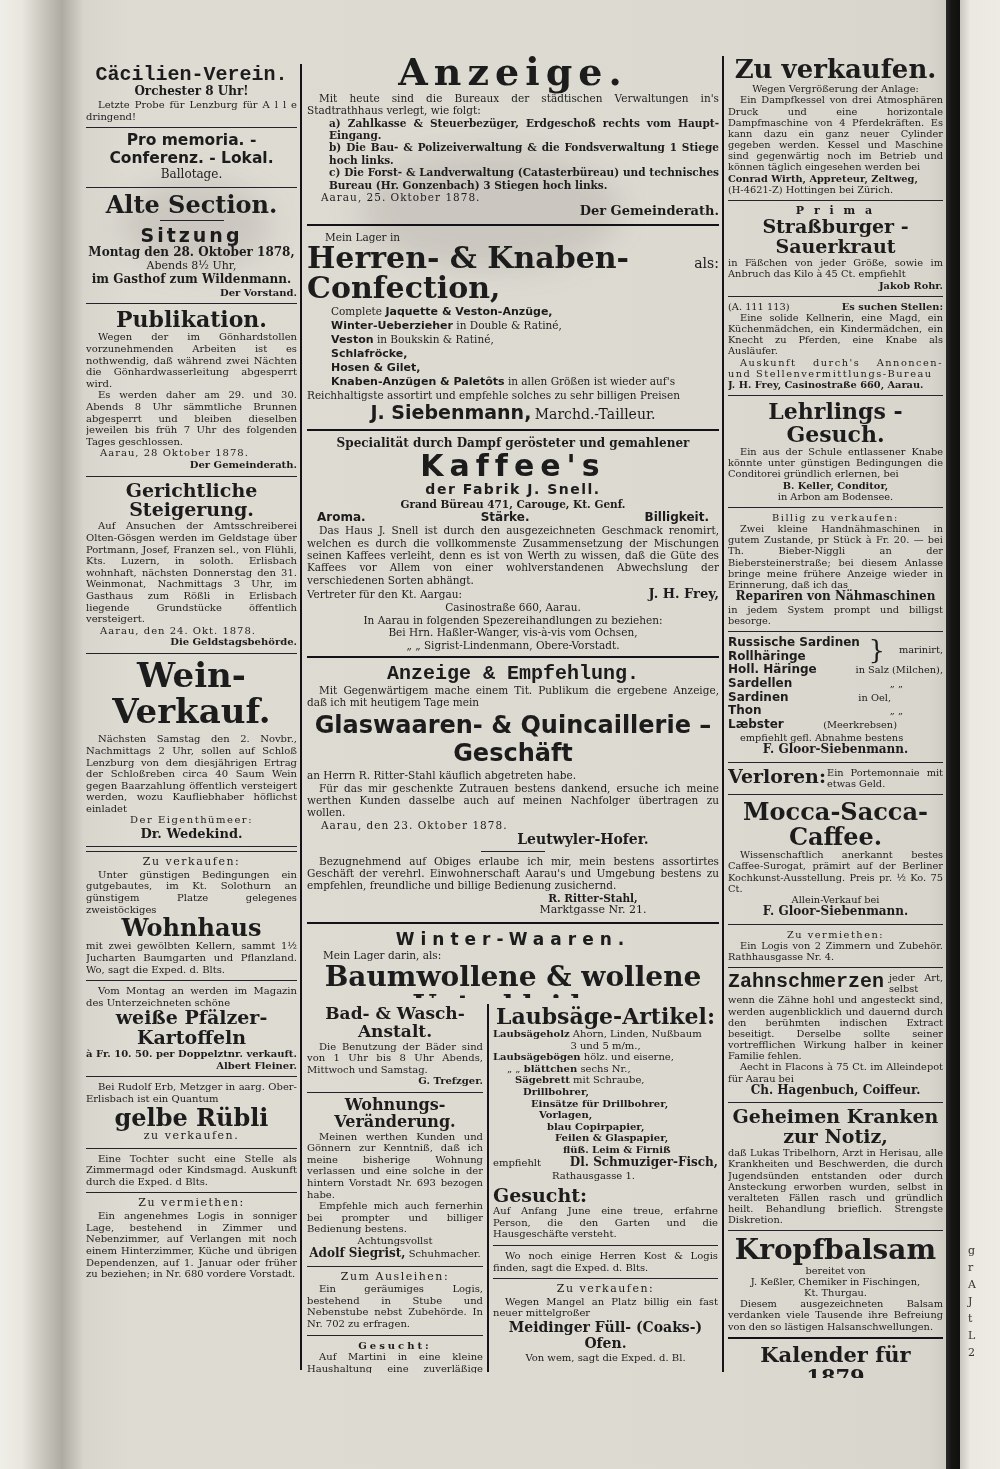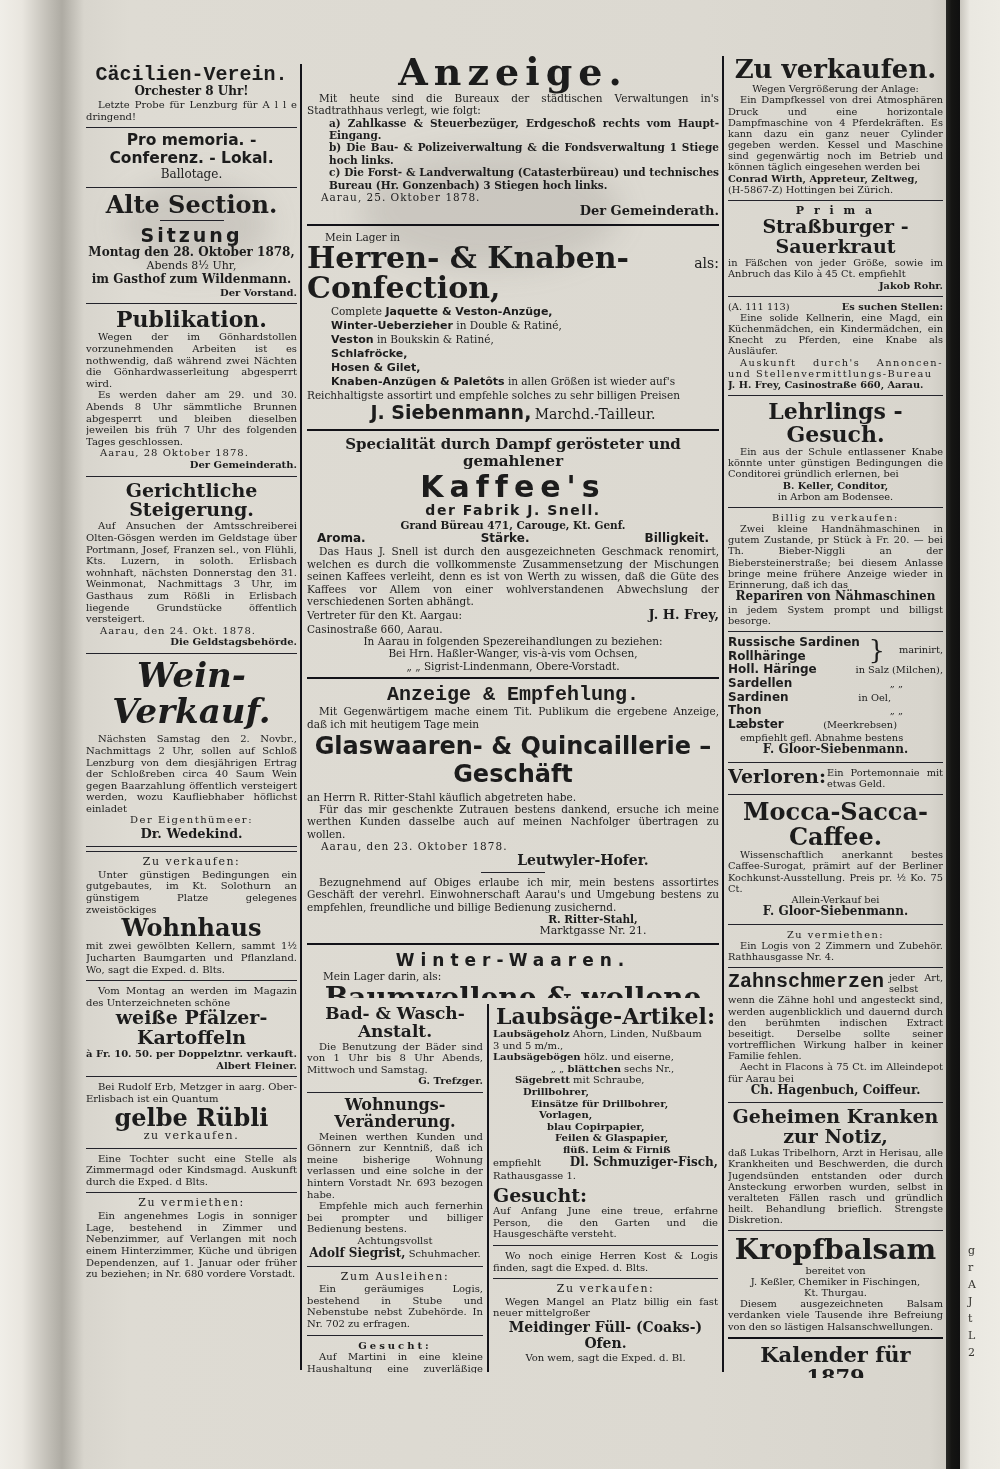--- a/index.html
+++ b/index.html
@@ -16,39 +16,39 @@
   .vr3{left:487px;top:1004px;height:368px;}
   .col{position:absolute;overflow:hidden;}
   .col-left{left:86px;top:64px;width:211px;height:1308px;font-size:10px;line-height:1.16;}
   .col-mid{left:307px;top:52px;width:412px;height:946px;font-size:10.5px;line-height:1.18;}
   .mid-left{left:307px;top:1005px;width:176px;height:368px;font-size:10px;line-height:1.16;}
   .mid-right{left:493px;top:1005px;width:225px;height:368px;font-size:10px;line-height:1.16;}
   .col-right{left:728px;top:56px;width:215px;height:1322px;font-size:9.8px;line-height:1.14;}
   .tx{text-align:justify;}
   .ti{text-indent:12px;}
   .ctr{text-align:center;}
-  .rt{text-align:left;}
+  .rt{text-align:center;}
   .b{font-weight:bold;}
   .sans{font-family:"DejaVu Sans",sans-serif;}
   .sig{font-weight:bold;text-align:right;}
   .date{text-indent:14px;letter-spacing:1px;}
   .sp1{letter-spacing:1.5px;}
   .sp2{letter-spacing:3px;}
   .sp3{letter-spacing:6px;}
   .f11{font-size:11px;} .f12{font-size:12px;} .f13{font-size:13px;} .f14{font-size:14px;}
   .f16{font-size:16px;} .f17{font-size:17px;} .f19{font-size:19px;}
   .f20{font-size:20px;font-family:Liberation Mono, monospace;} .f22{font-size:22px;} .f24{font-size:24px;font-weight:bold;} .f26{font-size:26px;}
-  .f28{font-size:28px;} .f30{font-size:30px;} .f34{font-size:34px;font-style:italic;} .f38{font-size:38px;}
+  .f28{font-size:28px;} .f30{font-size:30px;} .f34{font-size:34px;} .f38{font-size:38px;}
   .hf{font-weight:bold;text-align:center;line-height:1.05;}
   hr.sep{border:0;border-top:1px solid #23232b;margin:4px 0;}
   hr.sepb{border:0;border-top:2px solid #121218;margin:5px 0;}
   hr.seps{border:0;border-top:1px solid #23232b;width:64px;margin:3px auto;}
   .row{display:flex;justify-content:space-between;align-items:baseline;}
   .sec{margin-bottom:5px;}
-  .stair1{padding-left:14px;text-align:center;} .stair2{padding-left:22px;} .stair3{padding-left:30px;}
+  .stair1{padding-left:14px;} .stair2{padding-left:22px;} .stair3{padding-left:30px;}
   .stair4{padding-left:38px;} .stair5{padding-left:46px;} .stair6{padding-left:54px;}
   .stair7{padding-left:62px;} .stair8{padding-left:70px;}
   .sardwrap{position:relative;}
   .brace{position:absolute;right:58px;top:0;font-size:26px;font-weight:normal;}
   .bracetxt{position:absolute;right:0;top:8px;}
 </style>
 </head>
 <body>
 
 <div class="page">
@@ -172,21 +172,21 @@
         <div><span></span><span class="b sans f11">Knaben-Anzügen &amp; Paletôts</span><span> in allen Größen ist wieder auf's</span></div>
       </div>
       <div class="tx">Reichhaltigste assortirt und empfehle solches zu sehr billigen Preisen</div>
       <div class="ctr">
         <span class="sans b f19">J. Siebenmann,</span>
         <span class="f14">Marchd.-Tailleur.</span>
       </div>
     </div>
     <hr class="sepb">
     <div class="sec">
-      <div class="ctr b f15" style="font-size:15px;">Specialität durch Dampf gerösteter und gemahlener</div>
+      <div class="ctr b f15" style="font-size:12px;">Specialität durch Dampf gerösteter und gemahlener</div>
       <div class="hf f30 sp3 sans">Kaffee's</div>
       <div class="ctr b sans f14 sp1">der Fabrik J. Snell.</div>
       <div class="ctr b f15">Grand Büreau 471, Carouge, Kt. Genf.</div>
       <div class="row" style="padding:0 10px;">
         <span class="b sans f12">Aroma.</span>
         <span class="b sans f12">Stärke.</span>
         <span class="b sans f12">Billigkeit.</span>
       </div>
       <div class="tx ti">Das Haus J. Snell ist durch den ausgezeichneten Geschmack renomirt, welchen es durch die vollkommenste Zusammensetzung der Mischungen seinen Kaffees verleiht, denn es ist von Werth zu wissen, daß die Güte des Kaffees vor Allem von einer wohlverstandenen Abwechslung der verschiedenen Sorten abhängt.</div>
       <div class="row">
@@ -290,21 +290,21 @@
       <div class="ctr">Von wem, sagt die Exped. d. Bl.</div>
     </div>
   </div>
 
   <div class="col col-right">
     <div class="sec">
       <div class="hf f26">Zu verkaufen.</div>
       <div class="ctr">Wegen Vergrößerung der Anlage:</div>
       <div class="tx ti">Ein Dampfkessel von drei Atmosphären Druck und eine horizontale Dampfmaschine von 4 Pferdekräften. Es kann dazu ein ganz neuer Cylinder gegeben werden. Kessel und Maschine sind gegenwärtig noch im Betrieb und können täglich eingesehen werden bei</div>
       <div class="b">Conrad Wirth, Appreteur, Zeltweg,</div>
-      <div>(H-5867-Z) Hottingen bei Zürich.</div>
+      <div>(H-4621-Z) Hottingen bei Zürich.</div>
     </div>
     <hr class="sep">
     <div class="sec">
       <div class="ctr b sp2 f11">P r i m a</div>
       <div class="hf f19">Straßburger - Sauerkraut</div>
       <div class="tx">in Fäßchen von jeder Größe, sowie im Anbruch das Kilo à 45 Ct. empfiehlt</div>
       <div class="sig">Jakob Rohr.</div>
     </div>
     <hr class="sep">
     <div class="sec">

